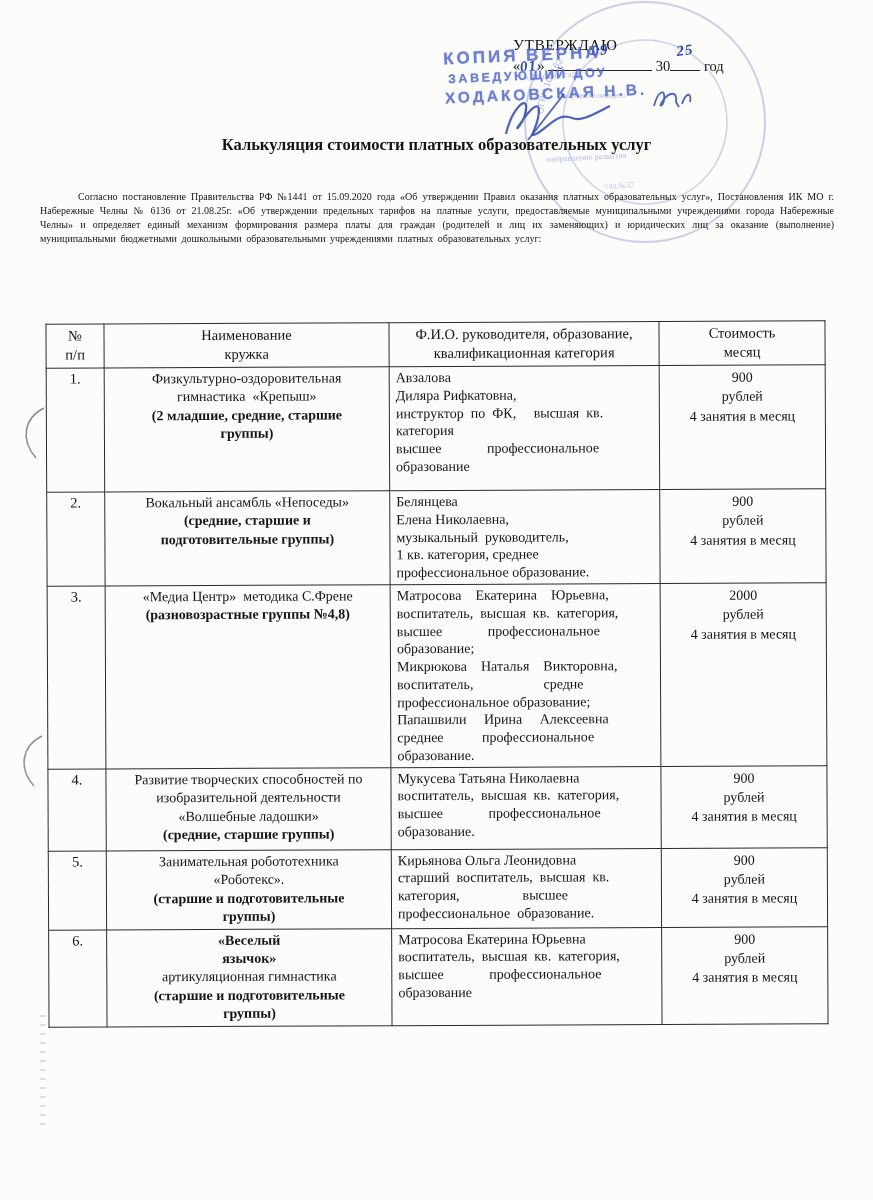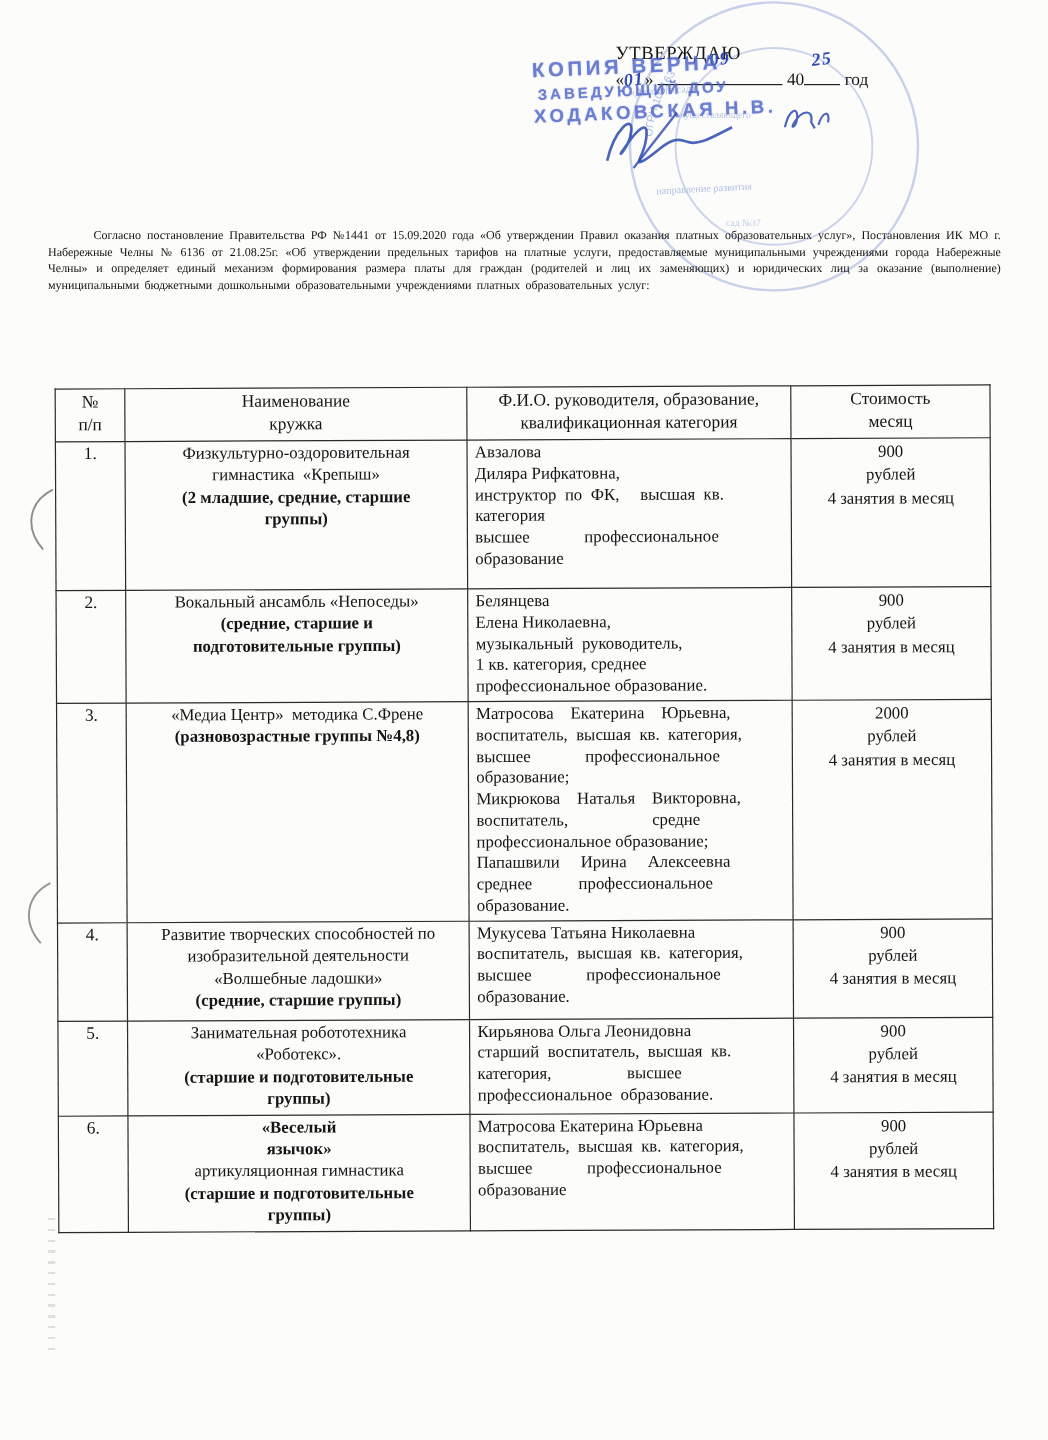--- a/index.html
+++ b/index.html
@@ -113,26 +113,27 @@
   </svg>
   <svg class="sig-small" width="52" height="28" viewBox="0 0 52 28">
     <path d="M8,22 C12,6 20,4 18,16 C17,22 12,24 16,18 C22,8 32,6 30,18 L33,23 M36,20 C40,8 46,8 44,18" stroke="#2e49b0" stroke-width="1.8" fill="none" opacity="0.85"></path>
   </svg>
 
   <div class="approval">
     <div class="ap-approve">УТВЕРЖДАЮ</div>
     <div class="ap-sign-line">
       <span>«</span><span class="hand">01</span><span>»</span>
       <span class="blank blank-month"><span class="hand">09</span></span>
-      <span>40</span><span class="blank blank-year"><span class="hand">25</span></span>
+      <span>30</span><span class="blank blank-year"><span class="hand">25</span></span>
       <span>год</span>
     </div>
   </div>
 
   <div class="doc-title">
+    <div>Калькуляция стоимости платных образовательных услуг</div>
   </div>
 
   <div class="intro">Согласно постановление Правительства РФ №1441 от 15.09.2020 года «Об утверждении Правил оказания платных образовательных услуг», Постановления ИК МО г. Набережные Челны № 6136 от 21.08.25г. «Об утверждении предельных тарифов на платные  услуги, предоставляемые муниципальными учреждениями города Набережные Челны»  и определяет единый механизм формирования размера платы для граждан (родителей и лиц их заменяющих)  и  юридических лиц за оказание (выполнение) муниципальными бюджетными дошкольными образовательными  учреждениями платных образовательных услуг:</div>
 
   <div class="tablewrap">
     <table class="services">
       <colgroup>
           <col class="c1">
           <col class="c2">
           <col class="c3">

